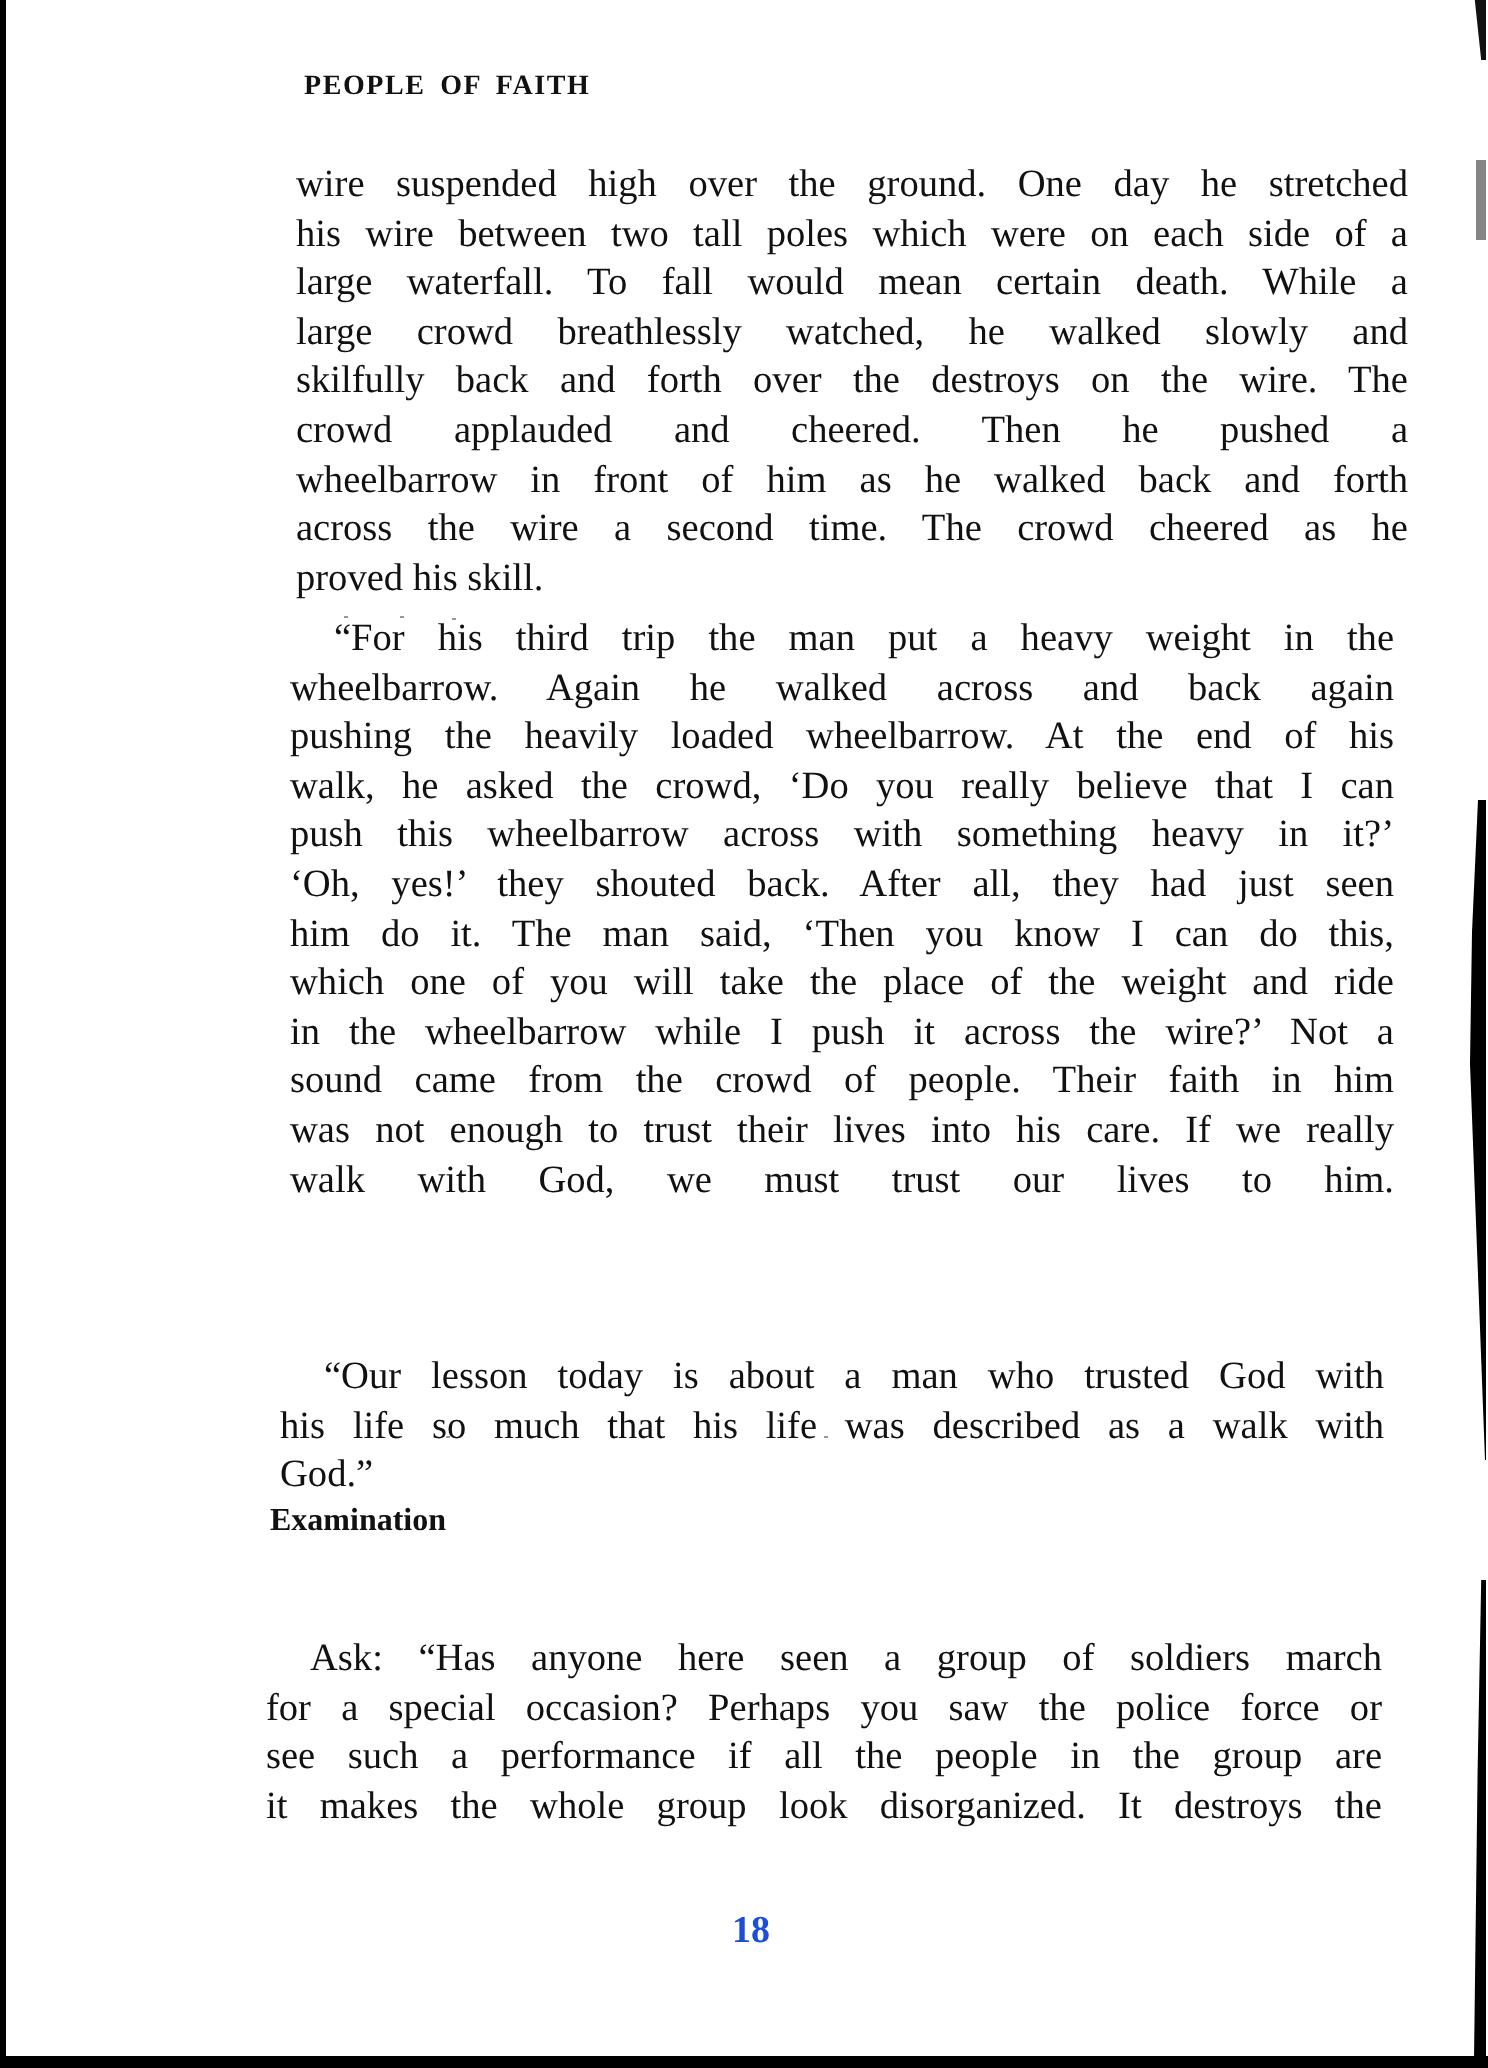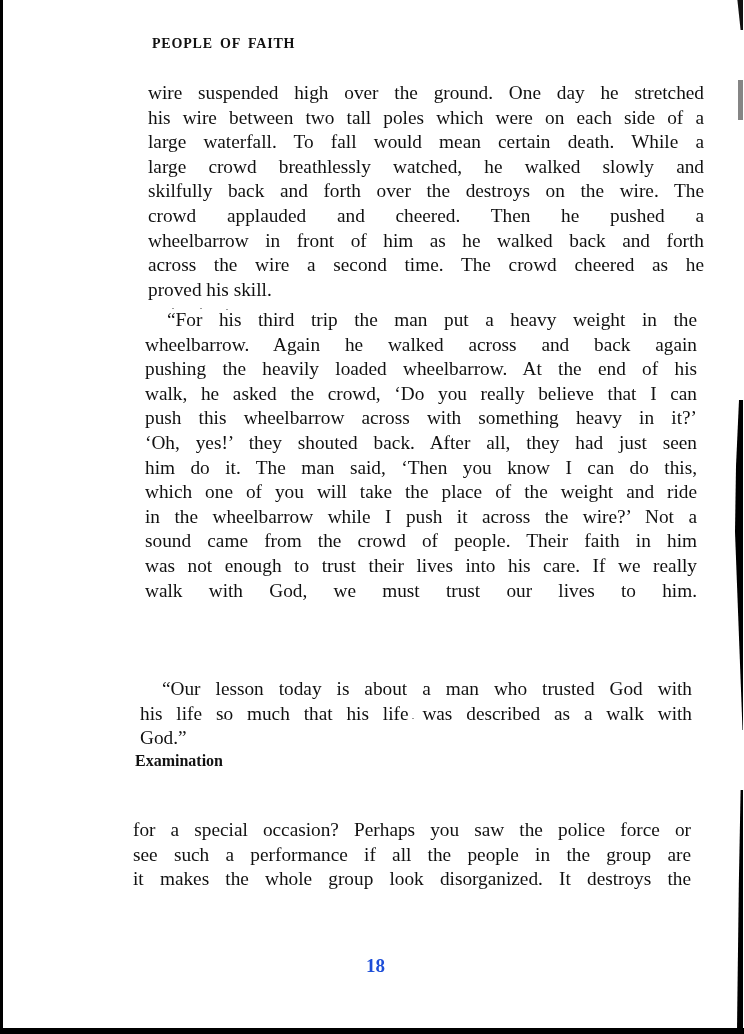--- a/index.html
+++ b/index.html
@@ -171,20 +171,21 @@
 
   <div class="text-block para3">
     <span class="line indent">“Our lesson today is about a man who trusted God with</span>
     <span class="line">his life so much that his life was described as a walk with</span>
     <span class="line last">God.”</span>
   </div>
 
   <div class="section-heading">Examination</div>
 
   <div class="text-block para4">
+    <span class="line indent">Ask: “Has anyone here seen a group of soldiers march</span>
     <span class="line">for a special occasion? Perhaps you saw the police force or</span>
     <span class="line">see such a performance if all the people in the group are</span>
     <span class="line">it makes the whole group look disorganized. It destroys the</span>
   </div>
 
   <div class="page-number">18</div>
 
   <div class="speck" style="left:172px; top:308px;"></div>
   <div class="speck" style="left:200px; top:308px;"></div>
   <div class="speck" style="left:226px; top:309px;"></div>

